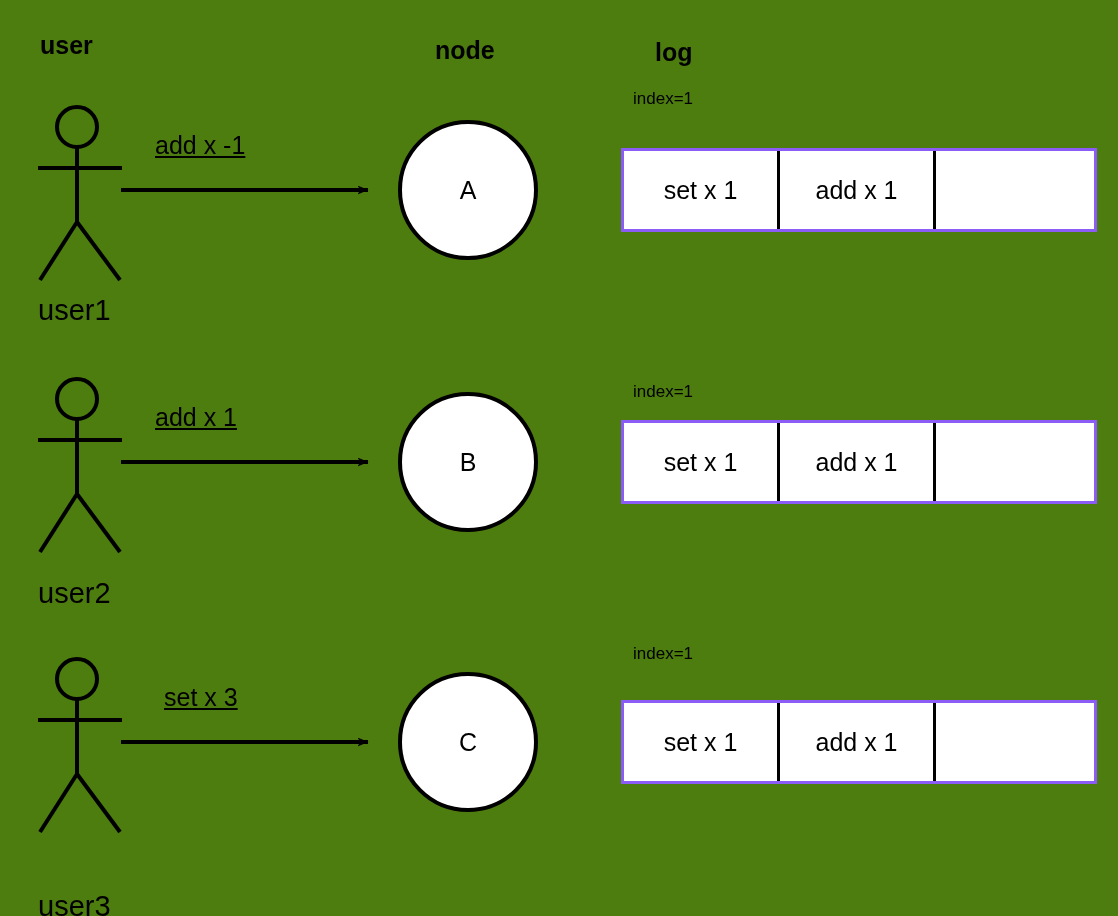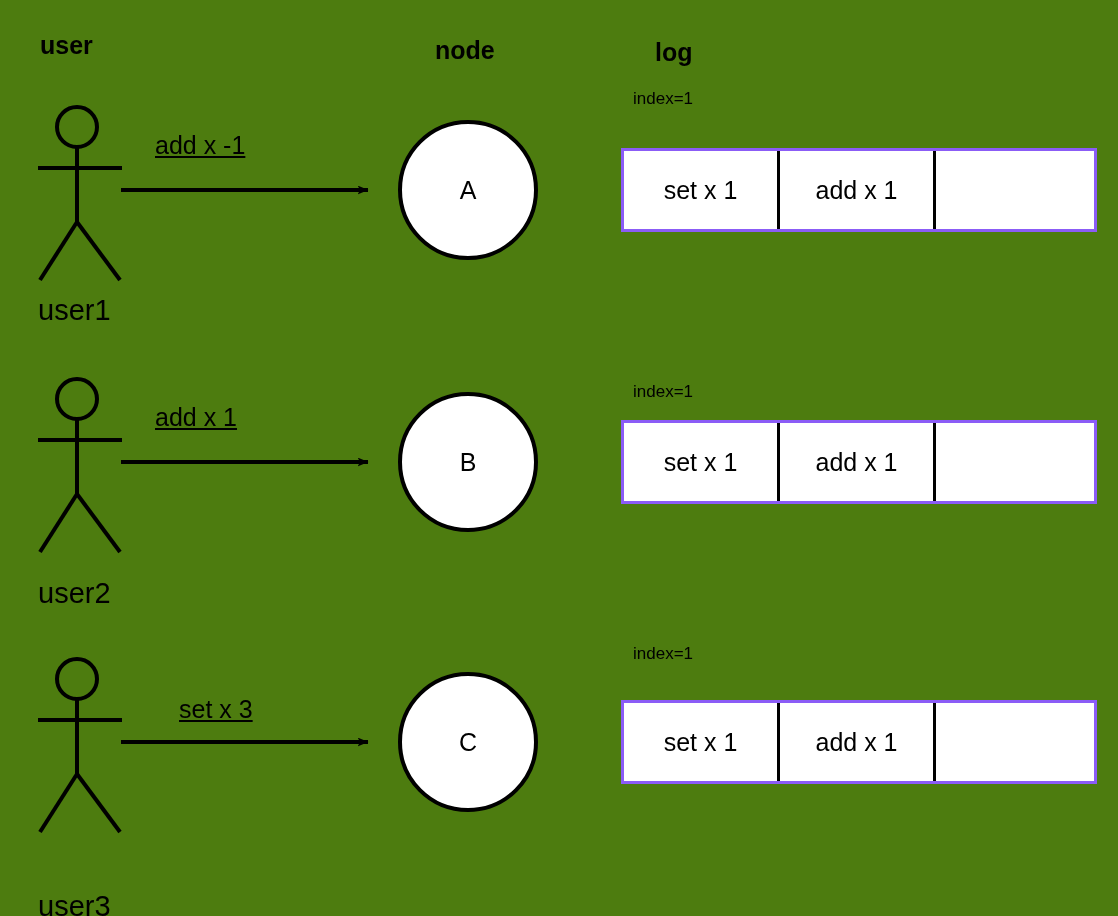--- a/index.html
+++ b/index.html
@@ -145,21 +145,21 @@
   <div class="node-letter" style="left:468px; top:190px;">A</div>
   <div class="node-letter" style="left:468px; top:462px;">B</div>
   <div class="node-letter" style="left:468px; top:742px;">C</div>
 
   <div class="actor-label" style="left:38px; top:296px;">user1</div>
   <div class="actor-label" style="left:38px; top:579px;">user2</div>
   <div class="actor-label" style="left:38px; top:848px;margin-top:44px;">user3</div>
 
   <div class="edge-label" style="left:155px; top:133px;">add x -1</div>
   <div class="edge-label" style="left:155px; top:405px;">add x 1</div>
-  <div class="edge-label" style="left:179px; top:685px;margin-top:12px;">set x 3</div>
+  <div class="edge-label" style="left:164px; top:685px;">set x 3</div>
 
   <div class="index-label" style="left:633px; top:90px;">index=1</div>
   <div class="index-label" style="left:633px; top:383px;">index=1</div>
   <div class="index-label" style="left:633px; top:645px;">index=1</div>
 
   <div class="log-table" style="left:621px; top:148px; width:476px; height:84px;">
     <div class="log-cell" style="width:158px;">set x 1</div>
     <div class="log-cell" style="width:158px;">add x 1</div>
     <div class="log-cell" style="width:160px;"></div>
   </div>

